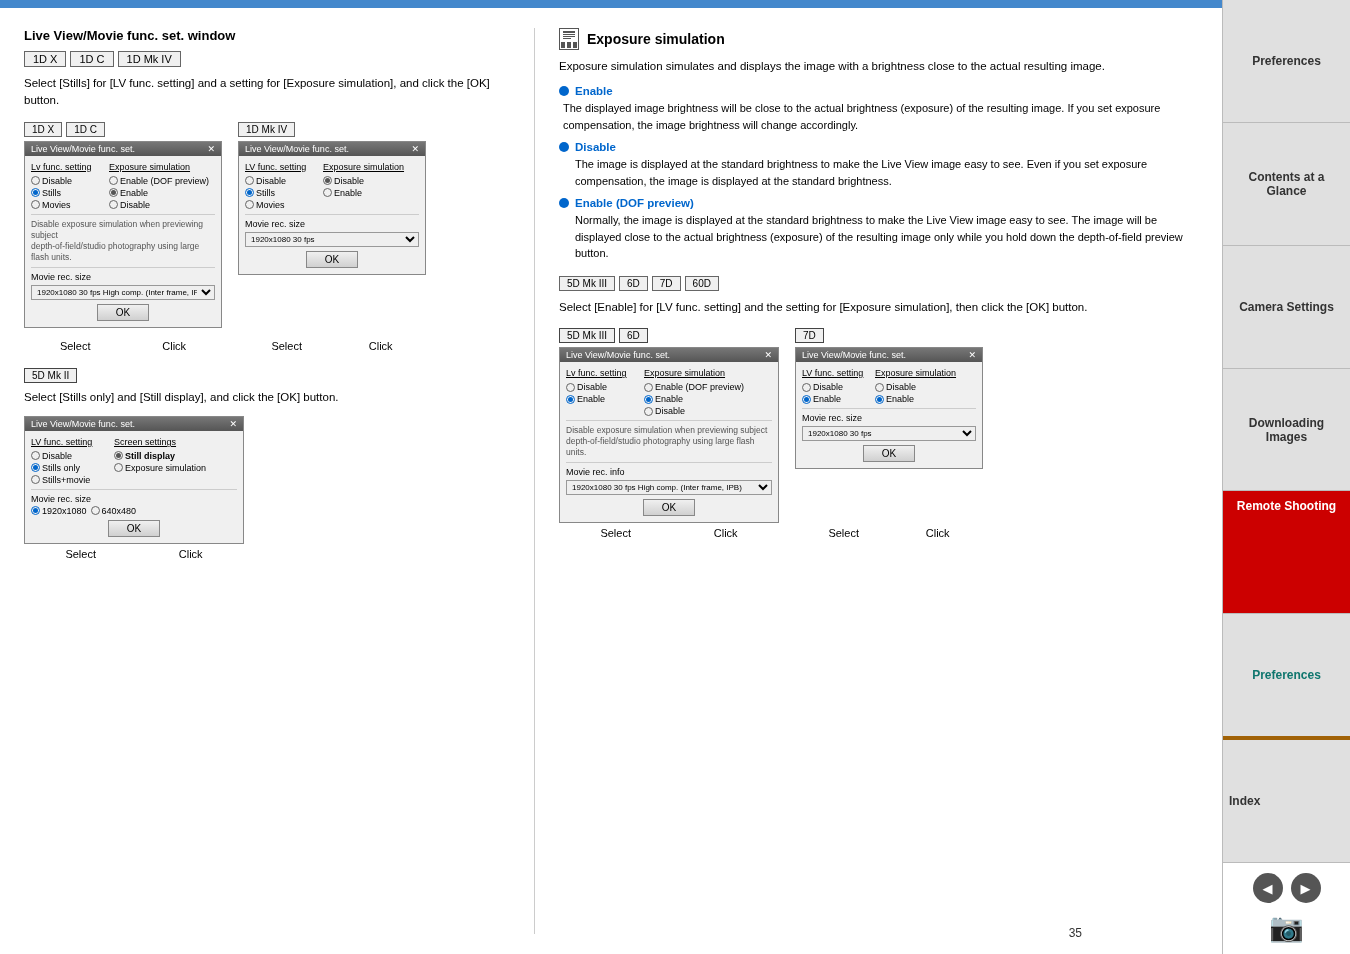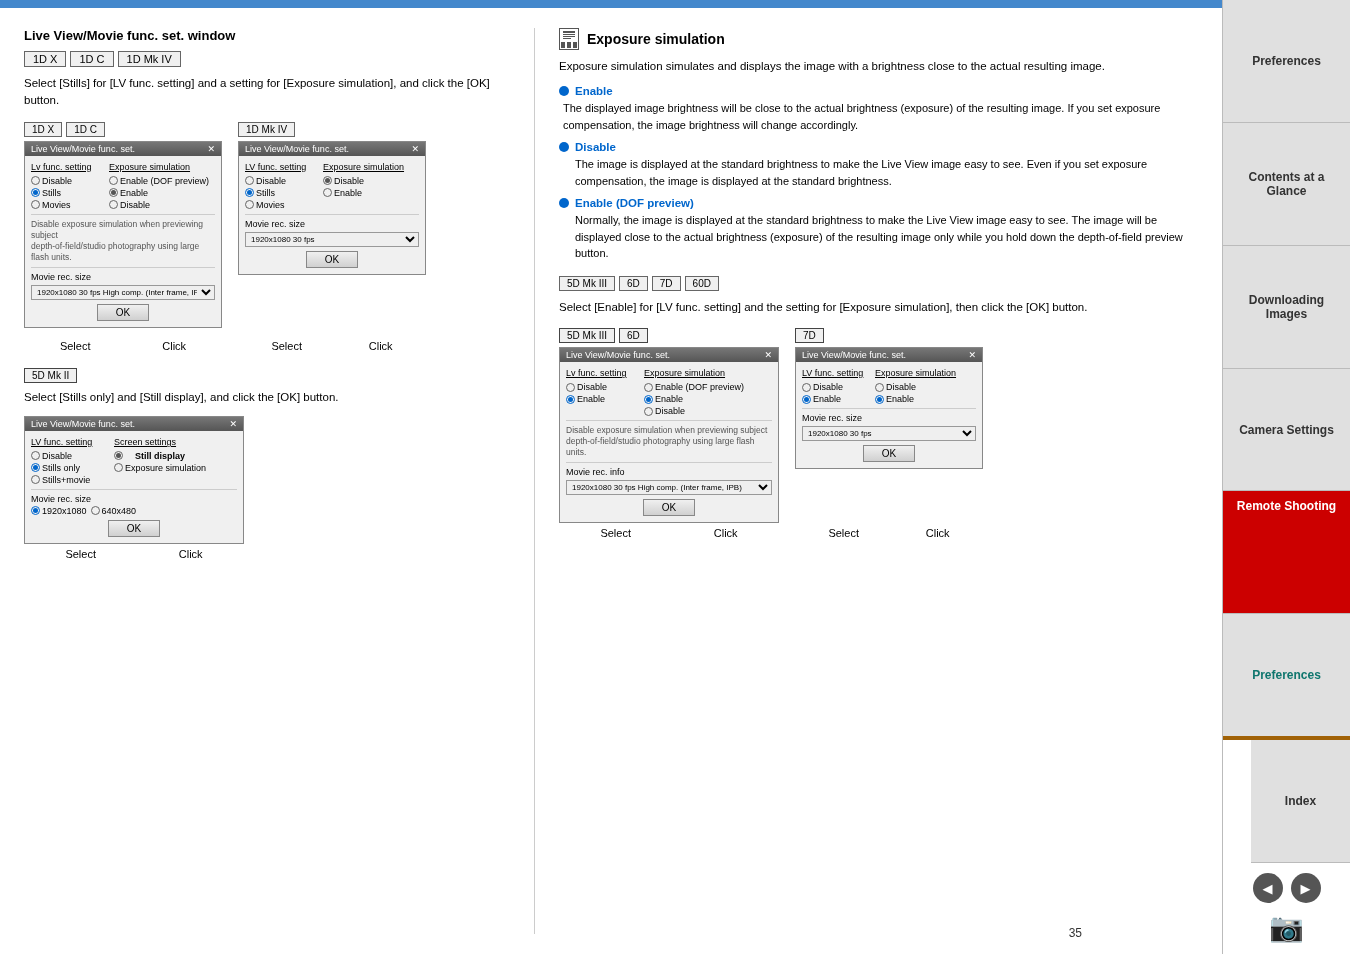--- a/index.html
+++ b/index.html
@@ -189,21 +189,21 @@
               <div style="padding:6px;background:#f0f0f0;">
                 <div style="display:flex;gap:8px;margin-bottom:4px;">
                   <div style="font-size:9px;text-decoration:underline;min-width:75px;">LV func. setting</div>
                   <div style="font-size:9px;text-decoration:underline;">Screen settings</div>
                 </div>
                 <div style="display:flex;gap:8px;margin-bottom:2px;">
                   <div style="display:flex;align-items:center;gap:2px;min-width:75px;">
                     <div style="width:9px;height:9px;border-radius:50%;border:1px solid #666;"></div>
                     <span style="font-size:9px;">Disable</span>
                   </div>
-                  <div style="display:flex;align-items:center;gap:12px;">
+                  <div style="display:flex;align-items:center;gap:2px;">
                     <div style="width:9px;height:9px;border-radius:50%;border:1px solid #666;display:flex;align-items:center;justify-content:center;">
                         <div style="width:5px;height:5px;border-radius:50%;background:#555;"></div>
                       </div>
                     <span style="font-size:9px;font-weight:bold;">Still display</span>
                   </div>
                 </div>
                 <div style="display:flex;gap:8px;margin-bottom:2px;">
                   <div style="display:flex;align-items:center;gap:2px;min-width:75px;">
                     <div style="width:9px;height:9px;border-radius:50%;border:1px solid #0066cc;display:flex;align-items:center;justify-content:center;">
                         <div style="width:5px;height:5px;border-radius:50%;background:#0066cc;"></div>
@@ -441,37 +441,37 @@
 
     <div style="flex:1;display:flex;align-items:center;justify-content:center;text-align:center;padding:8px 6px;border-bottom:1px solid #bbb;font-size:12px;font-weight:bold;color:#333;background:#e0e0e0;cursor:pointer;">
       <span>Preferences</span>
     </div>
 
     <div style="flex:1;display:flex;align-items:center;justify-content:center;text-align:center;padding:8px 6px;border-bottom:1px solid #bbb;font-size:12px;font-weight:bold;color:#333;background:#e0e0e0;cursor:pointer;">
       <span>Contents at a Glance</span>
     </div>
 
     <div style="flex:1;display:flex;align-items:center;justify-content:center;text-align:center;padding:8px 6px;border-bottom:1px solid #bbb;font-size:12px;font-weight:bold;color:#333;background:#e0e0e0;cursor:pointer;">
+      <span>Camera Settings</span>
+    </div>
+
+    <div style="flex:1;display:flex;align-items:center;justify-content:center;text-align:center;padding:8px 6px;border-bottom:1px solid #bbb;font-size:12px;font-weight:bold;color:#333;background:#e0e0e0;cursor:pointer;">
       <span>Downloading Images</span>
-    </div>
-
-    <div style="flex:1;display:flex;align-items:center;justify-content:center;text-align:center;padding:8px 6px;border-bottom:1px solid #bbb;font-size:12px;font-weight:bold;color:#333;background:#e0e0e0;cursor:pointer;">
-      <span>Camera Settings</span>
     </div>
 
     <div style="flex:1;display:flex;align-items:flex-start;justify-content:center;text-align:center;padding:8px 6px;border-bottom:1px solid #bbb;font-size:12px;font-weight:bold;color:#fff;background:#cc0000;cursor:pointer;">
       <span>Remote Shooting</span>
     </div>
 
     <div style="flex:1;display:flex;align-items:center;justify-content:center;text-align:center;padding:8px 6px;border-bottom:4px solid #a16207;font-size:12px;font-weight:bold;color:#0f766e;background:#e0e0e0;cursor:pointer;">
       <span>Preferences</span>
     </div>
 
 
-    <div style="flex:1;display:flex;align-items:center;justify-content:center;text-align:center;padding:8px 6px;border-bottom:1px solid #bbb;font-size:12px;font-weight:bold;color:#333;background:#e0e0e0;cursor:pointer;margin-left:28px;">
+    <div style="flex:1;display:flex;align-items:center;justify-content:flex-start;text-align:center;padding:8px 6px;border-bottom:1px solid #bbb;font-size:12px;font-weight:bold;color:#333;background:#e0e0e0;cursor:pointer;">
       <span>Index</span>
     </div>
 
     <div style="padding:10px 6px;background:#fff;display:flex;flex-direction:column;align-items:center;gap:8px;">
       <div style="display:flex;gap:8px;">
         <div style="width:30px;height:30px;background:#555;border-radius:50%;display:flex;align-items:center;justify-content:center;cursor:pointer;color:white;font-size:13px;">◀</div>
         <div style="width:30px;height:30px;background:#555;border-radius:50%;display:flex;align-items:center;justify-content:center;cursor:pointer;color:white;font-size:13px;">▶</div>
       </div>
       <div style="font-size:28px;color:#555;">📷</div>
     </div>

